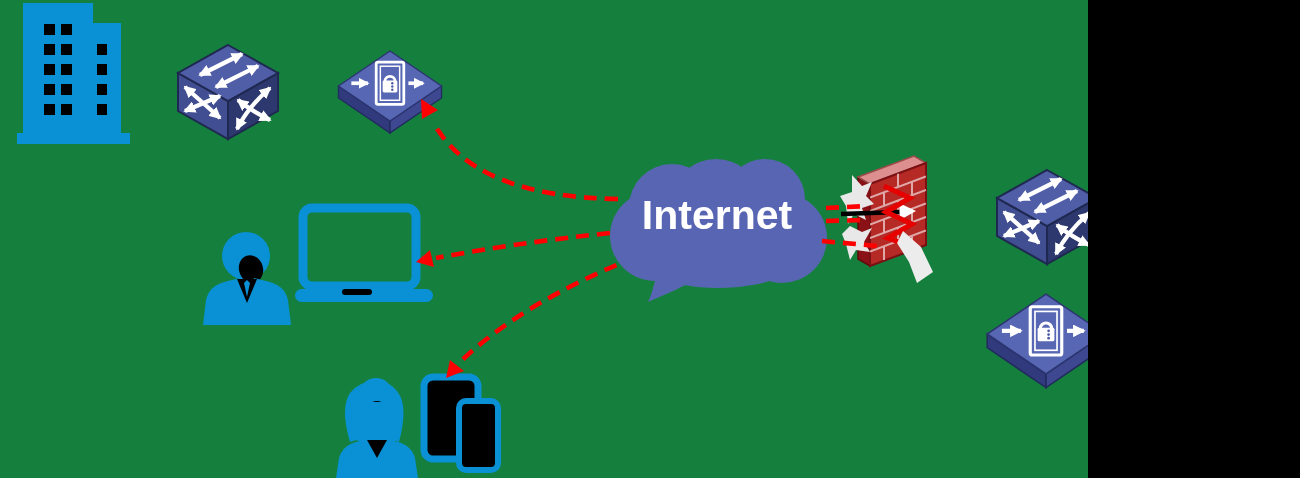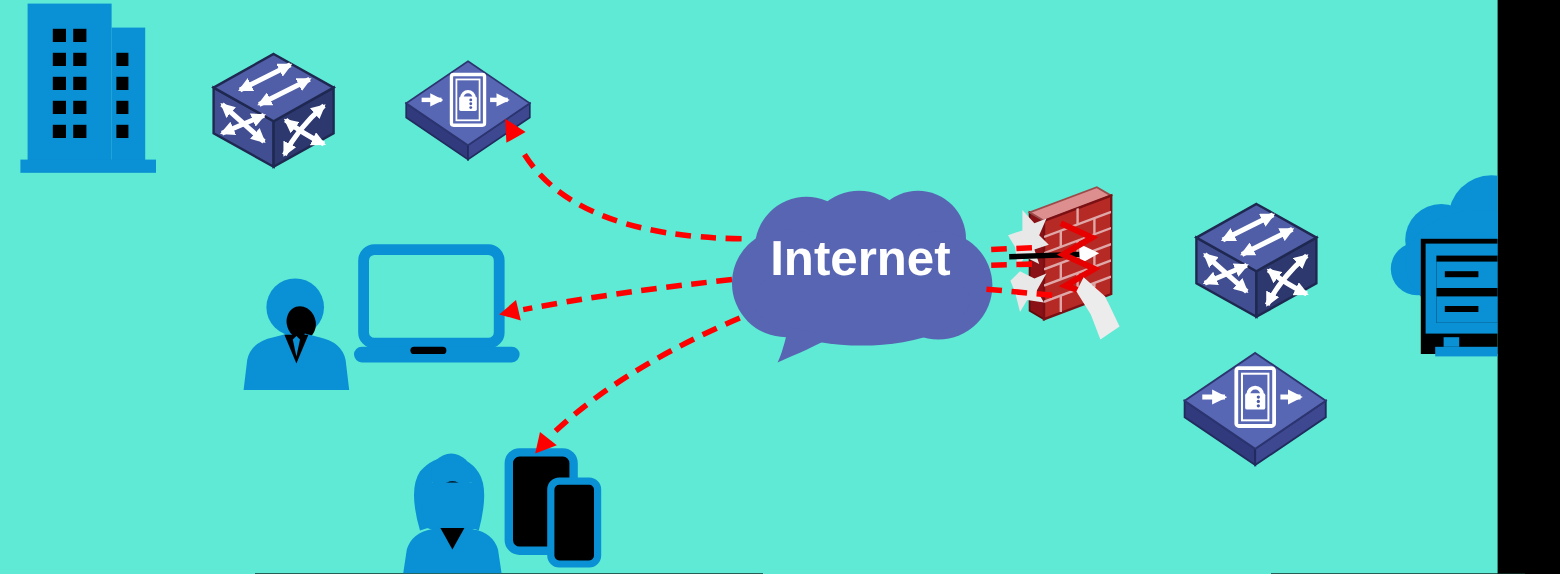--- a/index.html
+++ b/index.html
@@ -1,16 +1,16 @@
 <!DOCTYPE html>
 <html><head>
 <meta charset="utf-8">
 <style>
   html,body{margin:0;padding:0;background:#000;}
-  .stage{position:relative;width:1248px;height:478px;background:#5eead4;overflow:hidden;}
+  .stage{position:relative;width:1088px;height:478px;background:#15803d;overflow:hidden;}
   svg{display:block;}
   text.inet{font-family:"Liberation Sans","DejaVu Sans",sans-serif;font-weight:bold;}
 </style>
 </head>
 <body>
 
 <div class="stage">
 <svg width="1300" height="478" viewBox="0 0 1300 478" xmlns="http://www.w3.org/2000/svg">
 
   <defs>

